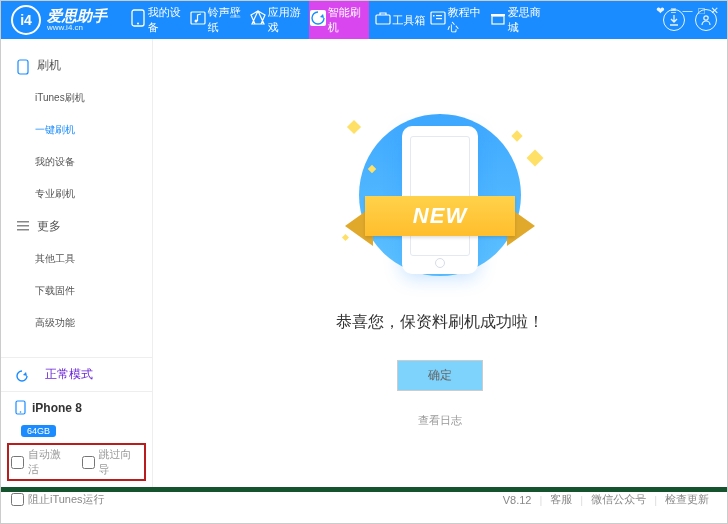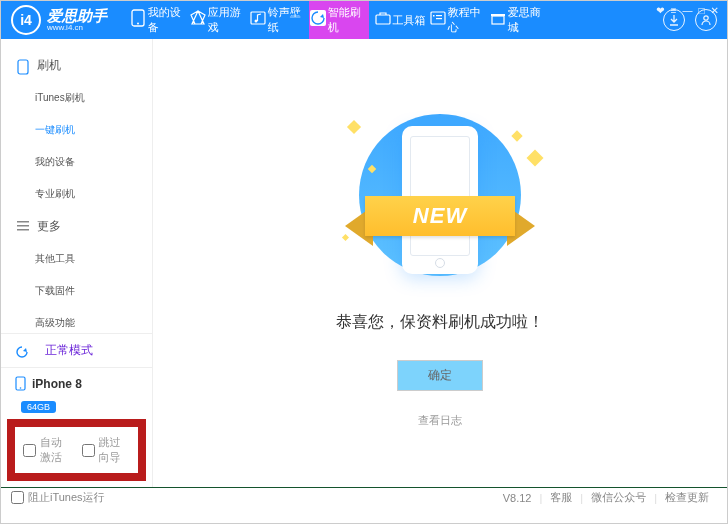--- a/index.html
+++ b/index.html
@@ -21,38 +21,38 @@
   .side-head { display: flex; align-items: center; gap: 6px; font-size: 12px; color: #555; padding: 8px 4px; }
   .side-head .sicon { width: 14px; height: 14px; display: inline-block; }
   .side-items { padding-left: 22px; }
   .side-item { padding: 9px 0; font-size: 10px; color: #555; cursor: pointer; }
   .side-item.active { color: #1a8cff; }
   .side-bottom { position: absolute; bottom: 0; left: 0; right: 0; border-top: 1px solid #eee; }
   .mode-row { display: flex; align-items: flex-end; gap: 16px; padding: 8px 14px; font-size: 12px; color: #6d28d9; border-bottom: 1px solid #eee; }
   .mode-row .micon { width: 14px; height: 14px; }
   .dev-row { display: flex; align-items: center; gap: 6px; padding: 8px 14px; font-size: 12px; color: #333; }
   .cap-badge { background: #1a8cff; color: #fff; font-size: 9px; padding: 1px 6px; border-radius: 3px; margin-left: 20px; margin-top: 2px; display: inline-block; }
-  .auto-row { display: flex; align-items: center; gap: 10px; padding: 8px; border: 8px solid #b91c1c; margin: 6px; font-size: 11px; color: #999; }
+  .auto-row { display: flex; align-items: center; gap: 10px; padding: 2px; border: 2px solid #b91c1c; margin: 6px; font-size: 11px; color: #999; }
   .auto-row label { display: flex; align-items: center; gap: 4px; cursor: pointer; }
   .auto-row input { margin: 0; }
   .main { flex: 1; position: relative; display: flex; flex-direction: column; align-items: center; justify-content: center; padding: 20px; }
   .phone-illus { width: 230px; height: 190px; position: relative; margin-top: 6px; }
   .illus-circle { position: absolute; top: 10px; left: 50%; transform: translateX(-50%); width: 162px; height: 162px; background: linear-gradient(180deg,#3fa9ff 0%, #5ec2ff 100%); border-radius: 50%; }
   .spark { position: absolute; background: #ffe066; transform: rotate(45deg); }
   .phone { position: absolute; left: 50%; top: 22px; transform: translateX(-50%); width: 76px; height: 148px; background: #fff; border-radius: 10px; box-shadow: 0 4px 18px rgba(26,140,255,.25); }
   .phone:before { content: ""; position: absolute; top: 10px; left: 8px; right: 8px; bottom: 18px; border: 1px solid #e3e9f0; border-radius: 3px; }
   .phone:after { content: ""; position: absolute; bottom: 6px; left: 50%; transform: translateX(-50%); width: 8px; height: 8px; border: 1px solid #d6dde6; border-radius: 50%; }
   .ribbon { position: absolute; left: 50%; top: 86px; transform: translateX(-50%); width: 190px; height: 54px; }
   .ribbon-back-l { position: absolute; left: 0px; top: 16px; width: 0; height: 0; border-top: 20px solid transparent; border-bottom: 20px solid transparent; border-right: 28px solid #e0a92c; }
   .ribbon-back-r { position: absolute; right: 0px; top: 16px; width: 0; height: 0; border-top: 20px solid transparent; border-bottom: 20px solid transparent; border-left: 28px solid #e0a92c; }
   .ribbon-main { position: absolute; left: 20px; right: 20px; top: 6px; height: 40px; background: linear-gradient(180deg,#ffd24a,#ffbe2d); display: flex; align-items: center; justify-content: center; color: #fff; font-weight: 800; font-size: 22px; font-style: italic; letter-spacing: 1px; box-shadow: 0 2px 3px rgba(0,0,0,.12); }
   .success-text { margin-top: 18px; font-size: 16px; color: #333; }
   .ok-btn { margin-top: 27px; padding: 6px 30px; border: 1px solid #ccc; background: #7dd3fc; font-size: 12px; color: #666; cursor: pointer; }
   .log-link { margin-top: 22px; font-size: 11px; color: #999; cursor: pointer; }
-  .footer { height: 20px; border-top: 1px solid #14532d; display: flex; align-items: center; font-size: 11px; color: #888; padding: 0 10px; }
+  .footer { height: 20px; border-top: 5px solid #14532d; display: flex; align-items: center; font-size: 11px; color: #888; padding: 0 10px; }
   .footer label { display: flex; align-items: center; gap: 4px; cursor: pointer; }
   .footer .spacer { flex: 1; }
   .footer .fitem { margin: 0 8px; cursor: pointer; color: #888; }
   .footer .sep { color: #ddd; }
   svg { display: block; }
   .win-top { position: absolute; top: 4px; right: 8px; display: flex; gap: 6px; font-size: 10px; color: #fff; opacity: .9; }
   .win-top span { cursor: pointer; }
   .header-wrap { position: relative; }
 </style>
 </head>
@@ -80,34 +80,34 @@
             <svg width="14" height="18" viewBox="0 0 14 18">
               <rect x="1" y="1" width="12" height="16" rx="2" fill="none" stroke="#fff" stroke-width="1.3"></rect>
               <circle cx="7" cy="14.5" r="1" fill="#fff"></circle>
             </svg>
           </span>
         <span>我的设备</span>
       </div>
       <div class="tab">
         <span class="ticon">
             <svg width="18" height="16" viewBox="0 0 18 16">
-              <path d="M9 1 L3 14 L15 14 Z M6 14 L2 5 L9 1 M12 14 L16 5 L9 1" fill="none" stroke="#fff" stroke-width="1.2"></path>
-            </svg>
-          </span>
-        <span>应用游戏</span>
-      </div>
-      <div class="tab">
-        <span class="ticon">
-            <svg width="18" height="16" viewBox="0 0 18 16">
               <rect x="2" y="2" width="14" height="12" rx="1" fill="none" stroke="#fff" stroke-width="1.2"></rect>
               <circle cx="7" cy="11" r="1.5" fill="#fff"></circle>
               <path d="M8.5 11 V5 L12 4" stroke="#fff" fill="none" stroke-width="1.2"></path>
             </svg>
           </span>
         <span>铃声壁纸</span>
+      </div>
+      <div class="tab">
+        <span class="ticon">
+            <svg width="18" height="16" viewBox="0 0 18 16">
+              <path d="M9 1 L3 14 L15 14 Z M6 14 L2 5 L9 1 M12 14 L16 5 L9 1" fill="none" stroke="#fff" stroke-width="1.2"></path>
+            </svg>
+          </span>
+        <span>应用游戏</span>
       </div>
       <div class="tab active">
         <span class="ticon">
             <svg width="18" height="18" viewBox="0 0 18 18">
               <rect x="1" y="1" width="16" height="16" rx="2" fill="#fff"></rect>
               <path d="M9 3 A6 6 0 1 0 15 9" fill="none" stroke="#1a8cff" stroke-width="1.4"></path>
               <path d="M14 5 L15 9 L11 8 Z" fill="#1a8cff"></path>
             </svg>
           </span>
         <span>智能刷机</span>

